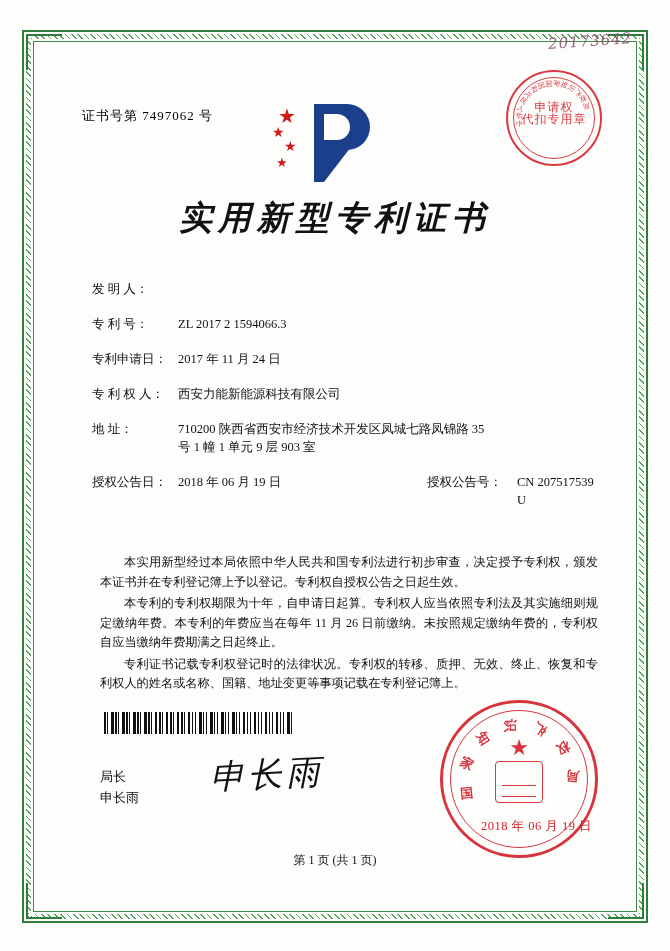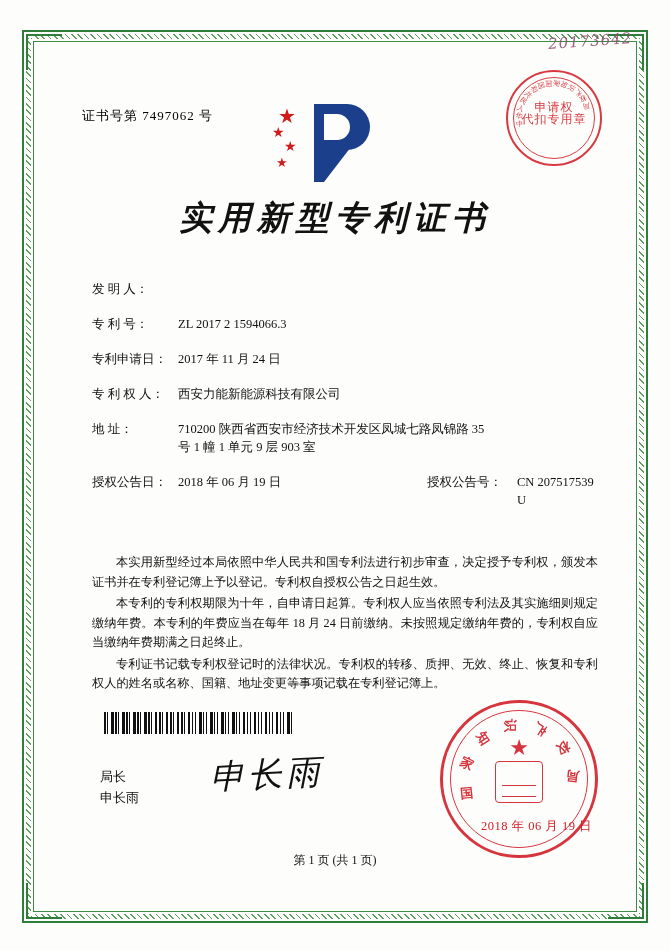--- a/index.html
+++ b/index.html
@@ -237,21 +237,21 @@
     position: absolute;
     left: 92px;
     right: 72px;
     top: 553px;
     font-size: 12.2px;
     line-height: 19.5px;
     color: #111;
     text-align: justify;
   }
   .paras p {
-    margin: 0 0 2px 0;
+    margin: 0 0 2px 8px;
     text-indent: 24px;
   }
 
   
   .barcode {
     position: absolute;
     left: 104px;
     top: 712px;
     width: 188px;
     height: 22px;
@@ -443,21 +443,21 @@
     <div class="field-row two-col">
       <div class="field-label">授权公告日：</div>
       <div class="field-value">2018 年 06 月 19 日</div>
       <div class="second-label">授权公告号：</div>
       <div class="second-value">CN 207517539 U</div>
     </div>
   </div>
 
   <div class="paras">
     <p>本实用新型经过本局依照中华人民共和国专利法进行初步审查，决定授予专利权，颁发本证书并在专利登记簿上予以登记。专利权自授权公告之日起生效。</p>
-    <p>本专利的专利权期限为十年，自申请日起算。专利权人应当依照专利法及其实施细则规定缴纳年费。本专利的年费应当在每年 18 月 24 日前缴纳。未按照规定缴纳年费的，专利权自应当缴纳年费期满之日起终止。</p>
+    <p>本专利的专利权期限为十年，自申请日起算。专利权人应当依照专利法及其实施细则规定缴纳年费。本专利的年费应当在每年 11 月 26 日前缴纳。未按照规定缴纳年费的，专利权自应当缴纳年费期满之日起终止。</p>
     <p>专利证书记载专利权登记时的法律状况。专利权的转移、质押、无效、终止、恢复和专利权人的姓名或名称、国籍、地址变更等事项记载在专利登记簿上。</p>
   </div>
 
   <div class="barcode"></div>
 
   <div class="sig-label">
     <div>局长</div>
     <div>申长雨</div>
   </div>
   <div class="sig-hand">申长雨</div>

